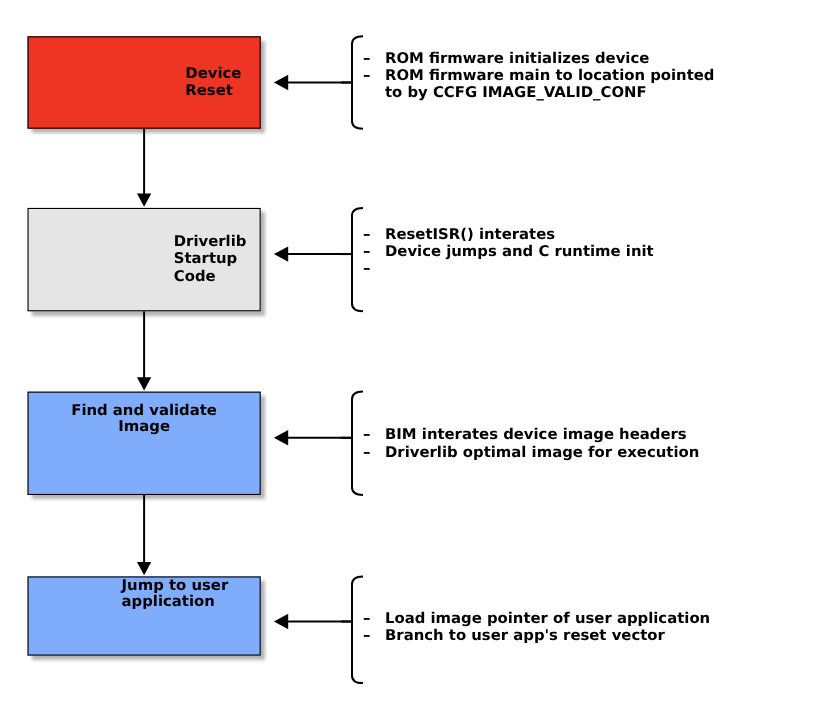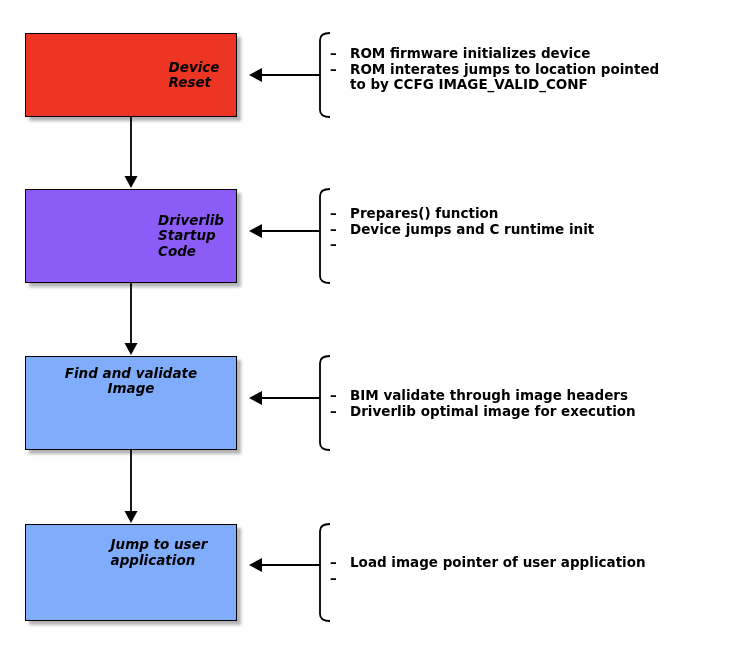--- a/index.html
+++ b/index.html
@@ -22,21 +22,20 @@
     height: 658px;
   }
   .node-box {
     position: absolute;
     box-sizing: border-box;
     border: 1.5px solid #000000;
     box-shadow: 4px 4px 3px rgba(0,0,0,0.30);
     display: flex;
     align-items: center;
     justify-content: center;
-    font-style: italic;
   }
   .node-label {
     font-weight: bold;
     font-size: 13.5px;
     line-height: 15.5px;
     color: #000000;
     white-space: pre-line;
     letter-spacing: 0px;
   }
   .node-label.align-left  { text-align: left; }
@@ -74,53 +73,53 @@
 </head>
 <body>
 
 <div id="diagram">
 
   <div class="node-box" id="box-0" style="left: 25px; top: 33px; width: 212px; height: 84px; background: rgb(238, 53, 36);">
     <div class="node-label align-left" style="position: relative; left: 63px; top: 0px;">Device
 Reset</div>
   </div>
 
-  <div class="node-box" id="box-1" style="left: 25px; top: 189px; width: 212px; height: 94px; background: #8b5cf6;">
+  <div class="node-box" id="box-1" style="left: 25px; top: 189px; width: 212px; height: 94px; background: #e5e5e5;">
     <div class="node-label align-left" style="position: relative; left: 60px; top: 0px;">Driverlib
 Startup
 Code</div>
   </div>
 
   <div class="node-box" id="box-2" style="left: 25px; top: 356px; width: 212px; height: 94px; background: rgb(127, 173, 252);">
     <div class="node-label align-center" style="position: relative; left: 0px; top: -22px;">Find and validate
 Image</div>
   </div>
 
-  <div class="node-box" id="box-3" style="left: 25px; top: 524px; width: 212px; height: 97px; background: rgb(127, 173, 252);">
+  <div class="node-box" id="box-3" style="left: 25px; top: 524px; width: 212px; height: 72px; background: rgb(127, 173, 252);">
     <div class="node-label align-left" style="position: relative; left: 28px; top: -20px;">Jump to user
 application</div>
   </div>
 
   <ul class="ann-list" id="ann-0" style="left: 330px; top: 46px;">
       <li class="ann-item"><span class="dash">–</span><span>ROM firmware initializes device</span></li>
-      <li class="ann-item"><span class="dash">–</span><span>ROM interates jumps to location pointed
+      <li class="ann-item"><span class="dash">–</span><span>ROM firmware main to location pointed
 to by CCFG IMAGE_VALID_CONF</span></li>
     </ul>
   <ul class="ann-list" id="ann-1" style="left: 330px; top: 206px;">
-      <li class="ann-item"><span class="dash">–</span><span>Prepares() function</span></li>
+      <li class="ann-item"><span class="dash">–</span><span>ResetISR() interates</span></li>
       <li class="ann-item"><span class="dash">–</span><span>Device jumps and C runtime init</span></li>
       <li class="ann-item"><span class="dash">–</span></li>
     </ul>
   <ul class="ann-list" id="ann-2" style="left: 330px; top: 388px;">
-      <li class="ann-item"><span class="dash">–</span><span>BIM validate through image headers</span></li>
+      <li class="ann-item"><span class="dash">–</span><span>BIM interates device image headers</span></li>
       <li class="ann-item"><span class="dash">–</span><span>Driverlib optimal image for execution</span></li>
     </ul>
   <ul class="ann-list" id="ann-3" style="left: 330px; top: 555px;">
       <li class="ann-item"><span class="dash">–</span><span>Load image pointer of user application</span></li>
-      <li class="ann-item"><span class="dash">–</span></li>
+      <li class="ann-item"><span class="dash">–</span><span>Branch to user app's reset vector</span></li>
     </ul>
 
   <svg class="overlay" id="overlay" viewBox="0 0 750 658">
       <g>
         <line x1="131" y1="117" x2="131" y2="177" stroke="#000000" stroke-width="1.8"></line>
         <polygon points="124.5,176 137.5,176 131,188" fill="#000000"></polygon>
       </g>
       <g>
         <line x1="131" y1="283" x2="131" y2="344" stroke="#000000" stroke-width="1.8"></line>
         <polygon points="124.5,343 137.5,343 131,355" fill="#000000"></polygon>

